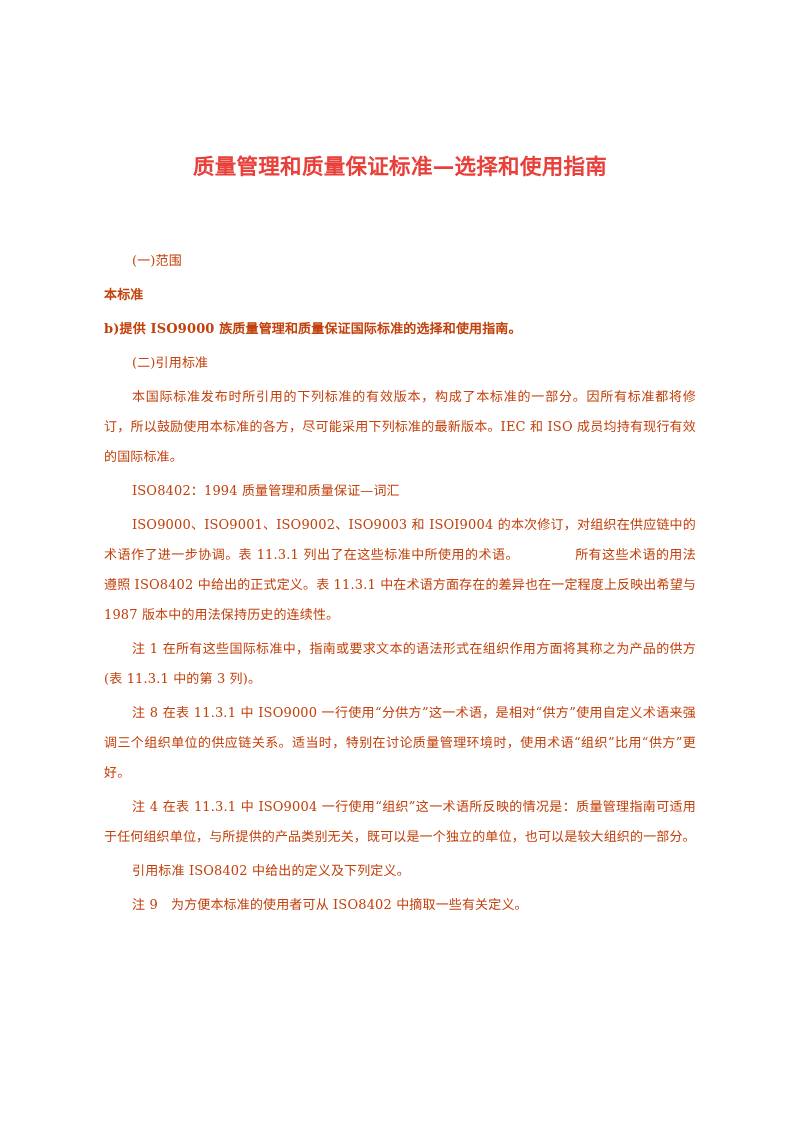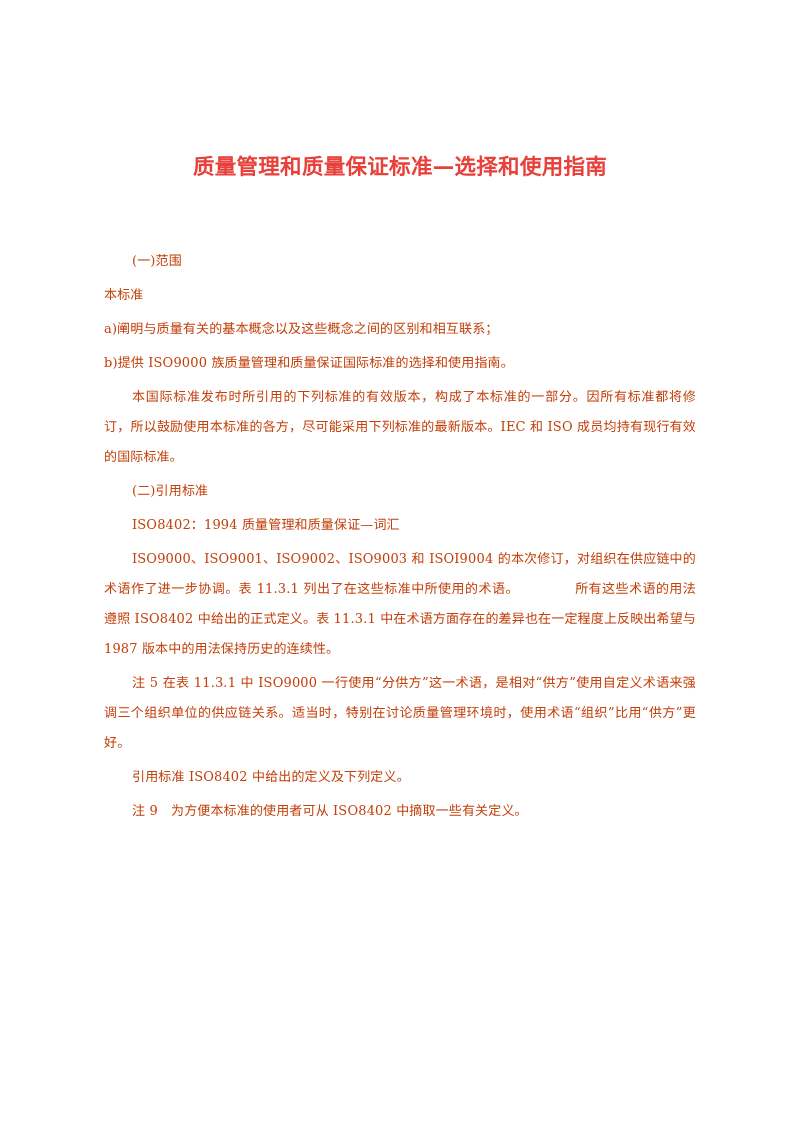--- a/index.html
+++ b/index.html
@@ -53,20 +53,21 @@
     letter-spacing: 0.15px;
     word-break: break-all;
   }
 
   .para.indent {
     text-indent: 28px;
   }
 
   .para.flush {
     text-indent: 0;
+    font-weight: bold;
   }
 
   .inline-gap {
     display: inline-block;
     width: 56px;
   }
 </style>
 </head>
 <body>
 
@@ -75,37 +76,38 @@
   <div class="doc-body">
 
     <h1 class="doc-title">质量管理和质量保证标准—选择和使用指南</h1>
 
     <div class="title-spacer"></div>
 
     <p class="para indent">(一)范围</p>
 
     <p class="para flush">本标准</p>
 
-    <p class="para flush">a)阐明与质量有关的基本概念以及这些概念之间的区别和相互联系；</p>
 
     <p class="para flush">b)提供 ISO9000 族质量管理和质量保证国际标准的选择和使用指南。</p>
 
+    <p class="para indent">(二)引用标准</p>
+
     <p class="para indent">本国际标准发布时所引用的下列标准的有效版本，构成了本标准的一部分。因所有标准都将修订，所以鼓励使用本标准的各方，尽可能采用下列标准的最新版本。IEC 和 ISO 成员均持有现行有效的国际标准。</p>
-
-    <p class="para indent">(二)引用标准</p>
 
     <p class="para indent">ISO8402：1994 质量管理和质量保证—词汇</p>
 
 
     <p class="para indent"><span>ISO9000、ISO9001、ISO9002、ISO9003 和 ISOI9004 的本次修订，对组织在供应链中的术语作了进一步协调。表 11.3.1 列出了在这些标准中所使用的术语。</span><span class="inline-gap"></span><span>所有这些术语的用法遵照 ISO8402 中给出的正式定义。表 11.3.1 中在术语方面存在的差异也在一定程度上反映出希望与 1987 版本中的用法保持历史的连续性。</span></p>
 
+    <p class="para indent">注 1 在所有这些国际标准中，指南或要求文本的语法形式在组织作用方面将其称之为产品的供方(表 11.3.1 中的第 3 列)。</p>
 
-    <p class="para indent">注 5 在表 11.3.1 中 ISO9000 一行使用“分供方”这一术语，是相对“供方”使用自定义术语来强调三个组织单位的供应链关系。适当时，特别在讨论质量管理环境时，使用术语“组织”比用“供方”更好。</p>
+    <p class="para indent">注 8 在表 11.3.1 中 ISO9000 一行使用“分供方”这一术语，是相对“供方”使用自定义术语来强调三个组织单位的供应链关系。适当时，特别在讨论质量管理环境时，使用术语“组织”比用“供方”更好。</p>
 
 
+    <p class="para indent">注 4 在表 11.3.1 中 ISO9004 一行使用“组织”这一术语所反映的情况是：质量管理指南可适用于任何组织单位，与所提供的产品类别无关，既可以是一个独立的单位，也可以是较大组织的一部分。</p>
 
     <p class="para indent">引用标准 ISO8402 中给出的定义及下列定义。</p>
 
     <p class="para indent">注 9　为方便本标准的使用者可从 ISO8402 中摘取一些有关定义。</p>
 
   </div>
 
 </div>
 
 </body></html>

